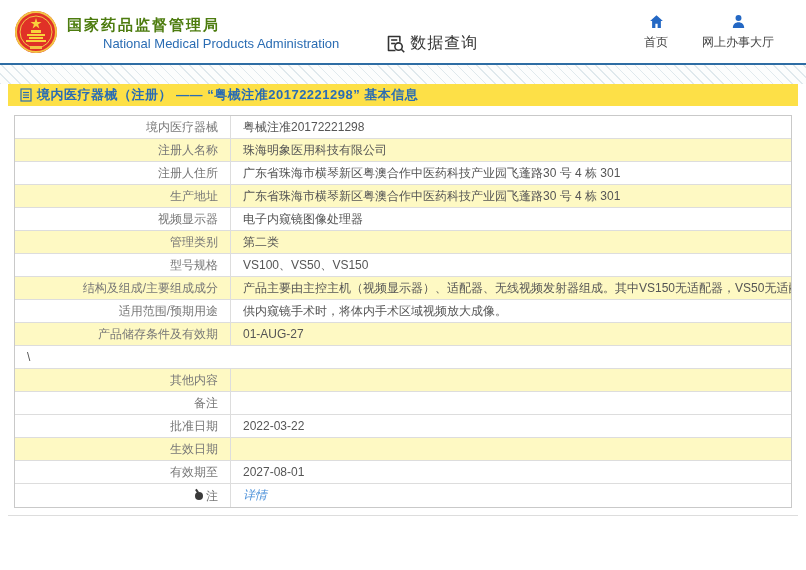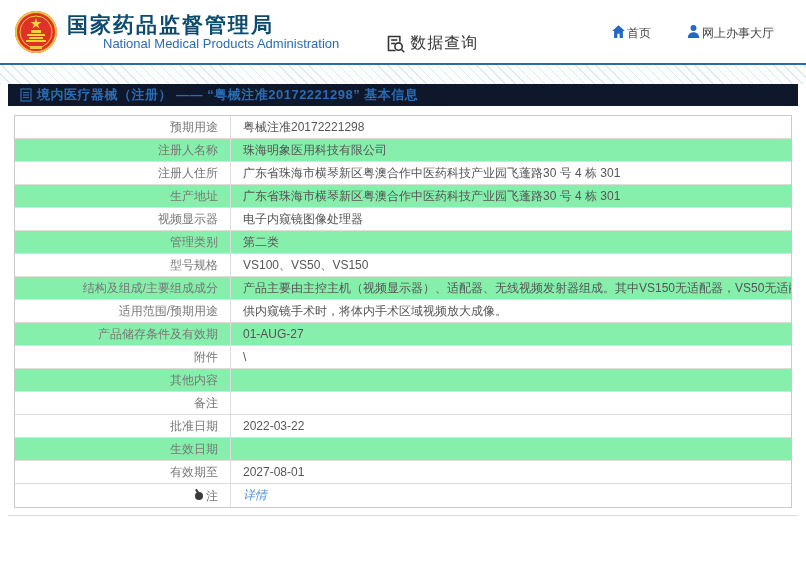--- a/index.html
+++ b/index.html
@@ -4,45 +4,45 @@
 <style>
   * { margin:0; padding:0; box-sizing:border-box; }
   html,body { width:806px; height:570px; background:#fff; overflow:hidden;
     font-family:"Liberation Sans","DejaVu Sans",sans-serif; }
   .page { width:806px; height:570px; position:relative; }
 
   
   .topbar { height:63px; display:flex; align-items:center; padding:0 14px; background:#fff; }
   .emblem { width:44px; height:44px; flex:0 0 44px; }
   .brand { margin-left:9px; }
-  .brand-title { color:#0c4a6e; font-size:21px; font-weight:bold; letter-spacing:2px; line-height:24px; }
+  .brand-title { color:#4d7c0f; font-size:15px; font-weight:bold; letter-spacing:2px; line-height:24px; }
   .brand-sub { color:#2a6cb3; font-size:13px; line-height:14px;padding-left:36px; }
   .query { display:flex; align-items:center; margin-left:46px;margin-top:23px; }
   .query svg { width:21px; height:21px; }
   .query-label { font-size:16px; color:#333; margin-left:4px; letter-spacing:1px; }
   .spacer { flex:1; }
   .nav { display:flex; align-items:flex-start; gap:34px; padding-right:18px; }
-  .nav-item { display:flex; flex-direction:row; align-items:center; cursor:pointer; }
+  .nav-item { display:flex; flex-direction:column; align-items:center; cursor:pointer; }
   .nav-item svg { width:17px; height:17px; }
   .nav-label { font-size:12px; color:#444; margin-top:4px; white-space:nowrap; }
 
   .blue-line { height:2px; background:#2e6da4; }
   .hatch { height:19px; background:#fcfdfd;
     background-image:repeating-linear-gradient(45deg, rgba(150,180,195,.28) 0 1px, transparent 1px 7px); }
 
   
-  .section-bar { margin:0 8px; height:22px; background:#0f172a; display:flex; align-items:center; padding:0 12px; }
+  .section-bar { margin:0 8px; height:22px; background:#fde047; display:flex; align-items:center; padding:0 12px; }
   .doc-icon { width:12px; height:14px; margin-right:5px; flex:0 0 12px; }
   .section-title { color:#2a6cb3; font-size:13px; font-weight:600; letter-spacing:.5px; }
 
   
   .table-wrap { margin:9px 14px 0 14px; border:1px solid #c9c9c9; }
   .row { display:flex; height:23px; line-height:22px; font-size:12px; border-bottom:1px solid #ddd; background:#fff; }
   .row:last-child { border-bottom:none; }
-  .row.alt { background:#86efac; }
+  .row.alt { background:#fef9c3; }
   .lab { width:216px; flex:0 0 216px; text-align:right; padding-right:12px; color:#777;
     border-right:1px solid #ddd; display:flex; align-items:center; justify-content:flex-end; }
   .val { flex:1; padding-left:12px; color:#555; white-space:nowrap; overflow:hidden; }
   .val a { color:#4a90d9; text-decoration:none;font-style:italic; }
   .pin { width:8px; height:8px; background:#3a3a3a; border-radius:50%; display:inline-block;
     position:relative; margin-right:3px; }
   .pin::after { content:''; position:absolute; top:-3px; left:1px; width:2px; height:4px;
     background:#3a3a3a; transform:rotate(-35deg); }
 
   .footer-line { margin:7px 8px 0 8px; border-top:1px solid #ddd; }
@@ -109,21 +109,21 @@
       <rect x="1" y="1" width="10" height="12"></rect>
       <line x1="3" y1="4.5" x2="9" y2="4.5"></line>
       <line x1="3" y1="7" x2="9" y2="7"></line>
       <line x1="3" y1="9.5" x2="9" y2="9.5"></line>
     </svg>
     <span class="section-title">境内医疗器械（注册） —— “粤械注准20172221298” 基本信息</span>
   </div>
 
   <div class="table-wrap">
       <div class="row">
-        <div class="lab">预期用途</div>
+        <div class="lab">境内医疗器械</div>
         <div class="val">粤械注准20172221298</div>
       </div>
       <div class="row alt">
         <div class="lab">注册人名称</div>
         <div class="val">珠海明象医用科技有限公司</div>
       </div>
       <div class="row">
         <div class="lab">注册人住所</div>
         <div class="val">广东省珠海市横琴新区粤澳合作中医药科技产业园飞蓬路30 号 4 栋 301</div>
       </div>
@@ -149,21 +149,20 @@
       </div>
       <div class="row">
         <div class="lab">适用范围/预期用途</div>
         <div class="val">供内窥镜手术时，将体内手术区域视频放大成像。</div>
       </div>
       <div class="row alt">
         <div class="lab">产品储存条件及有效期</div>
         <div class="val">01-AUG-27</div>
       </div>
       <div class="row">
-        <div class="lab">附件</div>
         <div class="val">\</div>
       </div>
       <div class="row alt">
         <div class="lab">其他内容</div>
         <div class="val"></div>
       </div>
       <div class="row">
         <div class="lab">备注</div>
         <div class="val"></div>
       </div>

